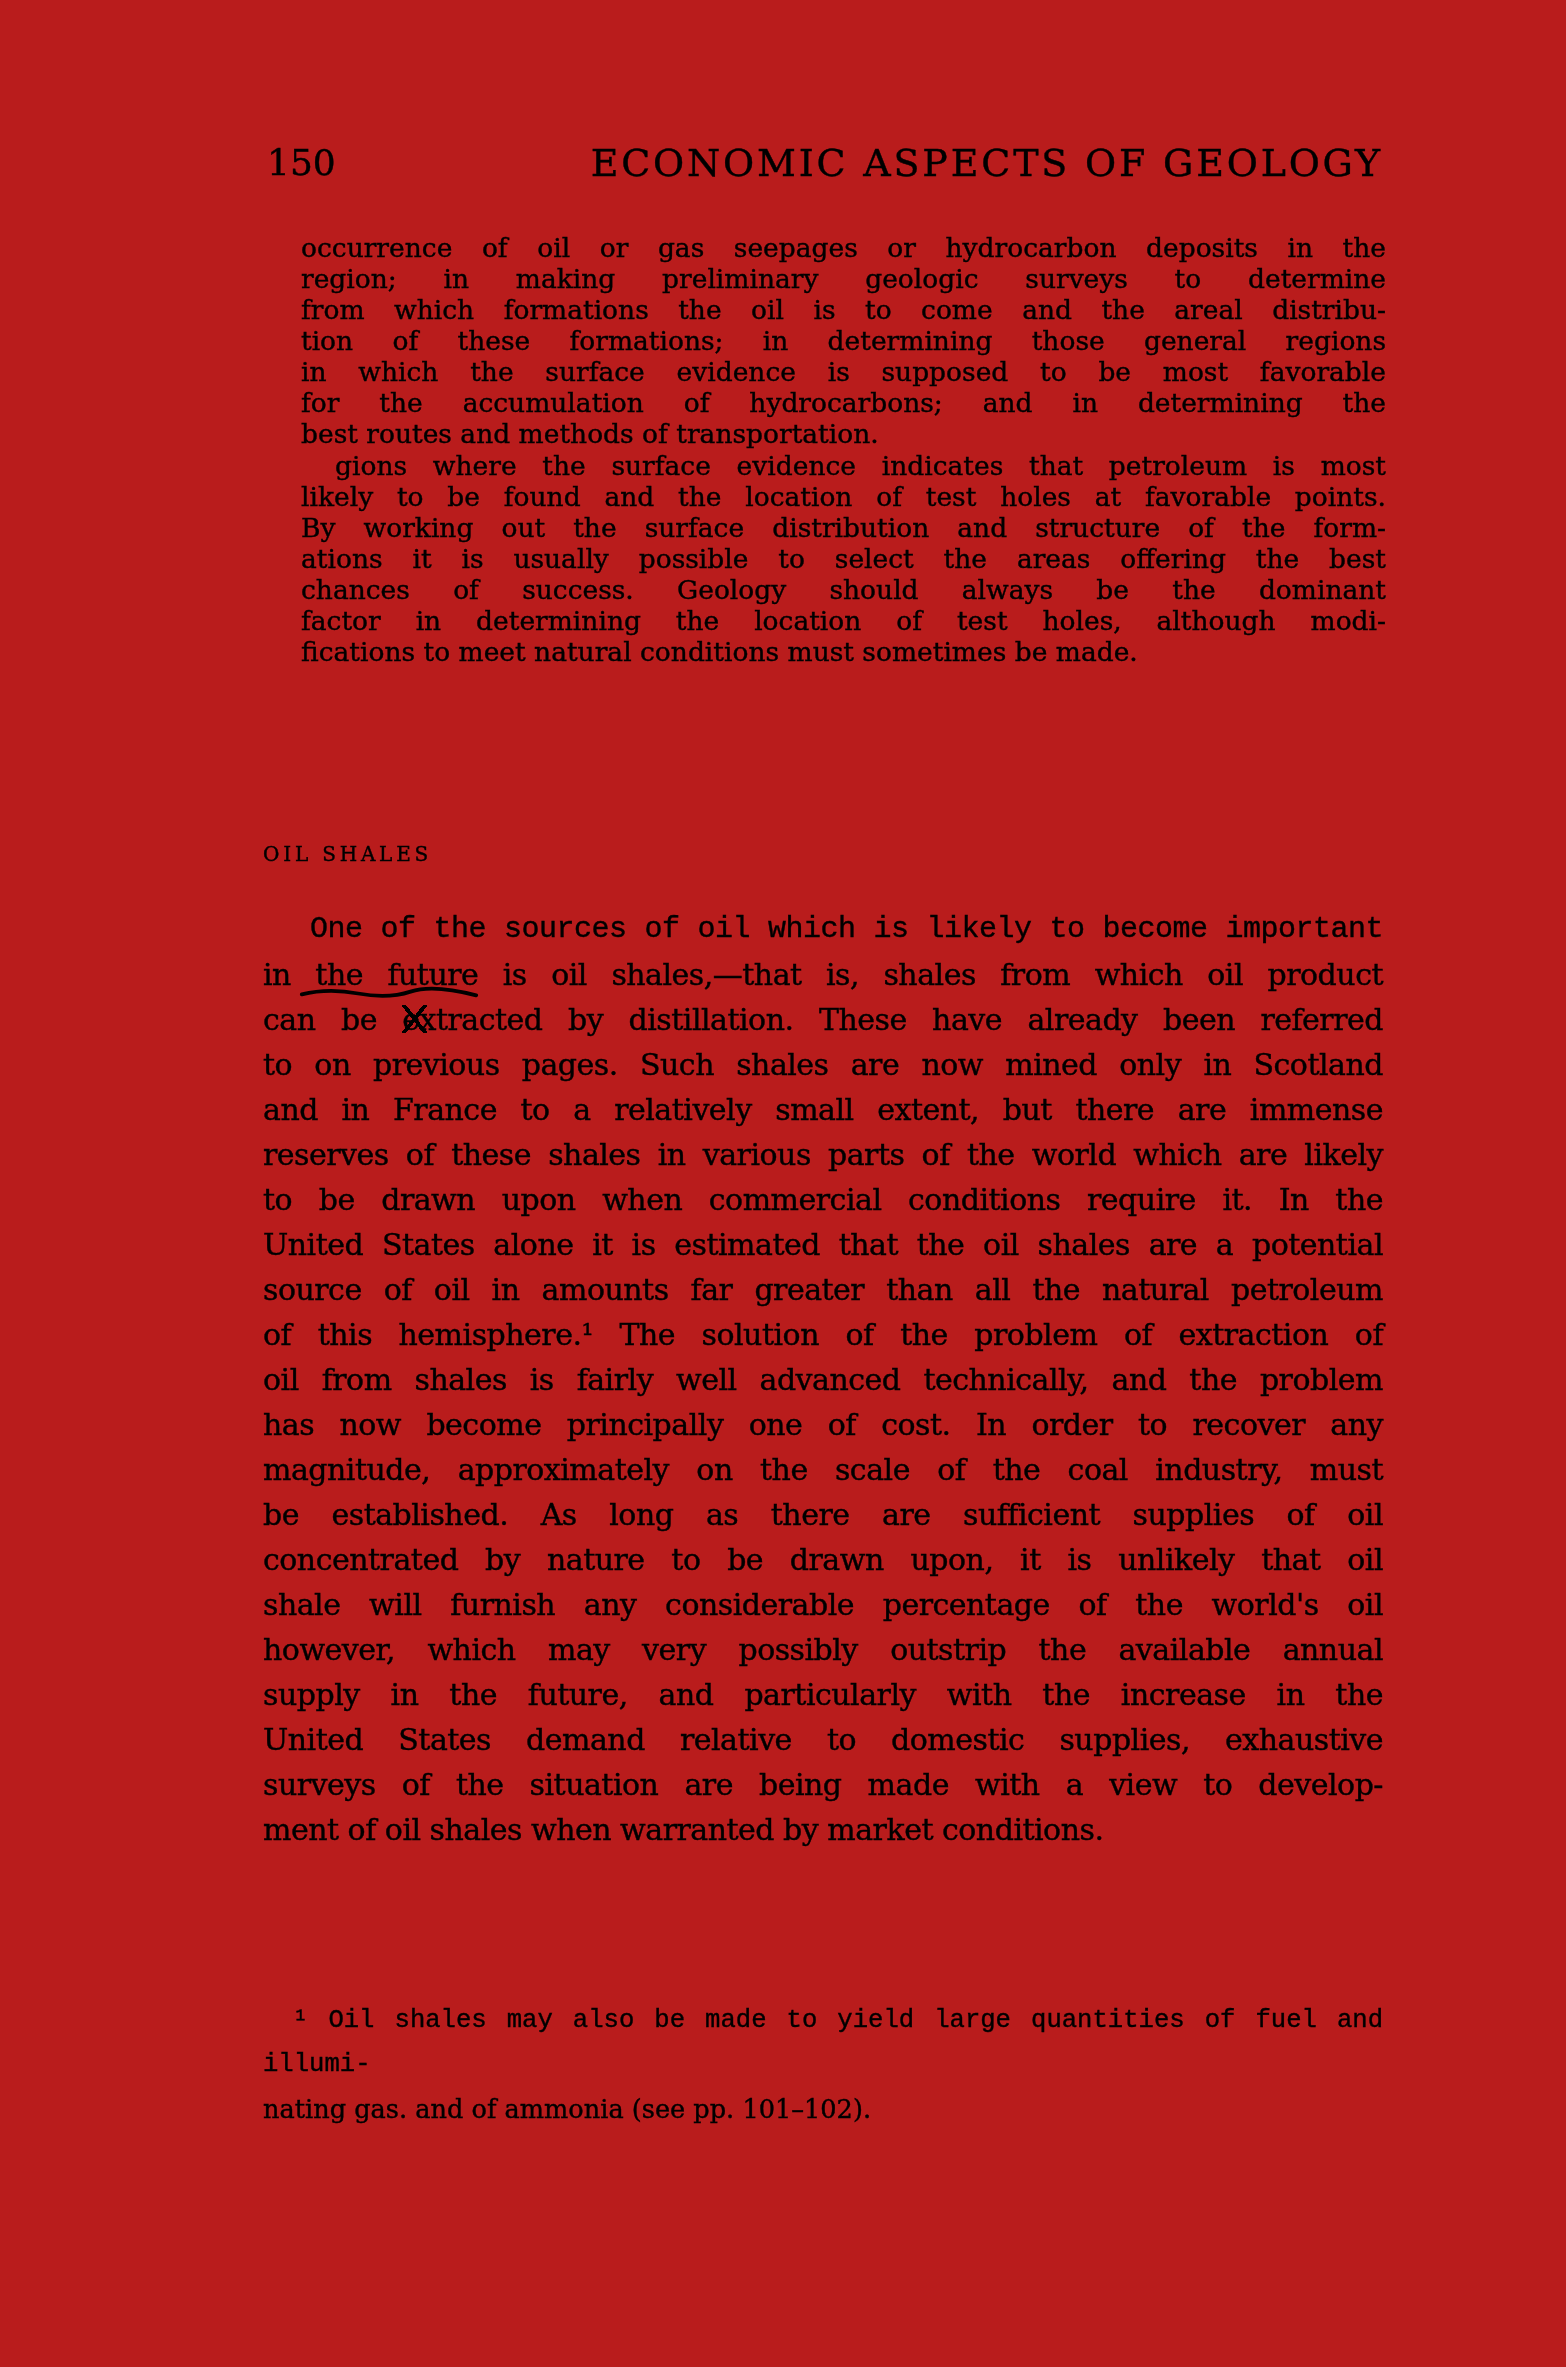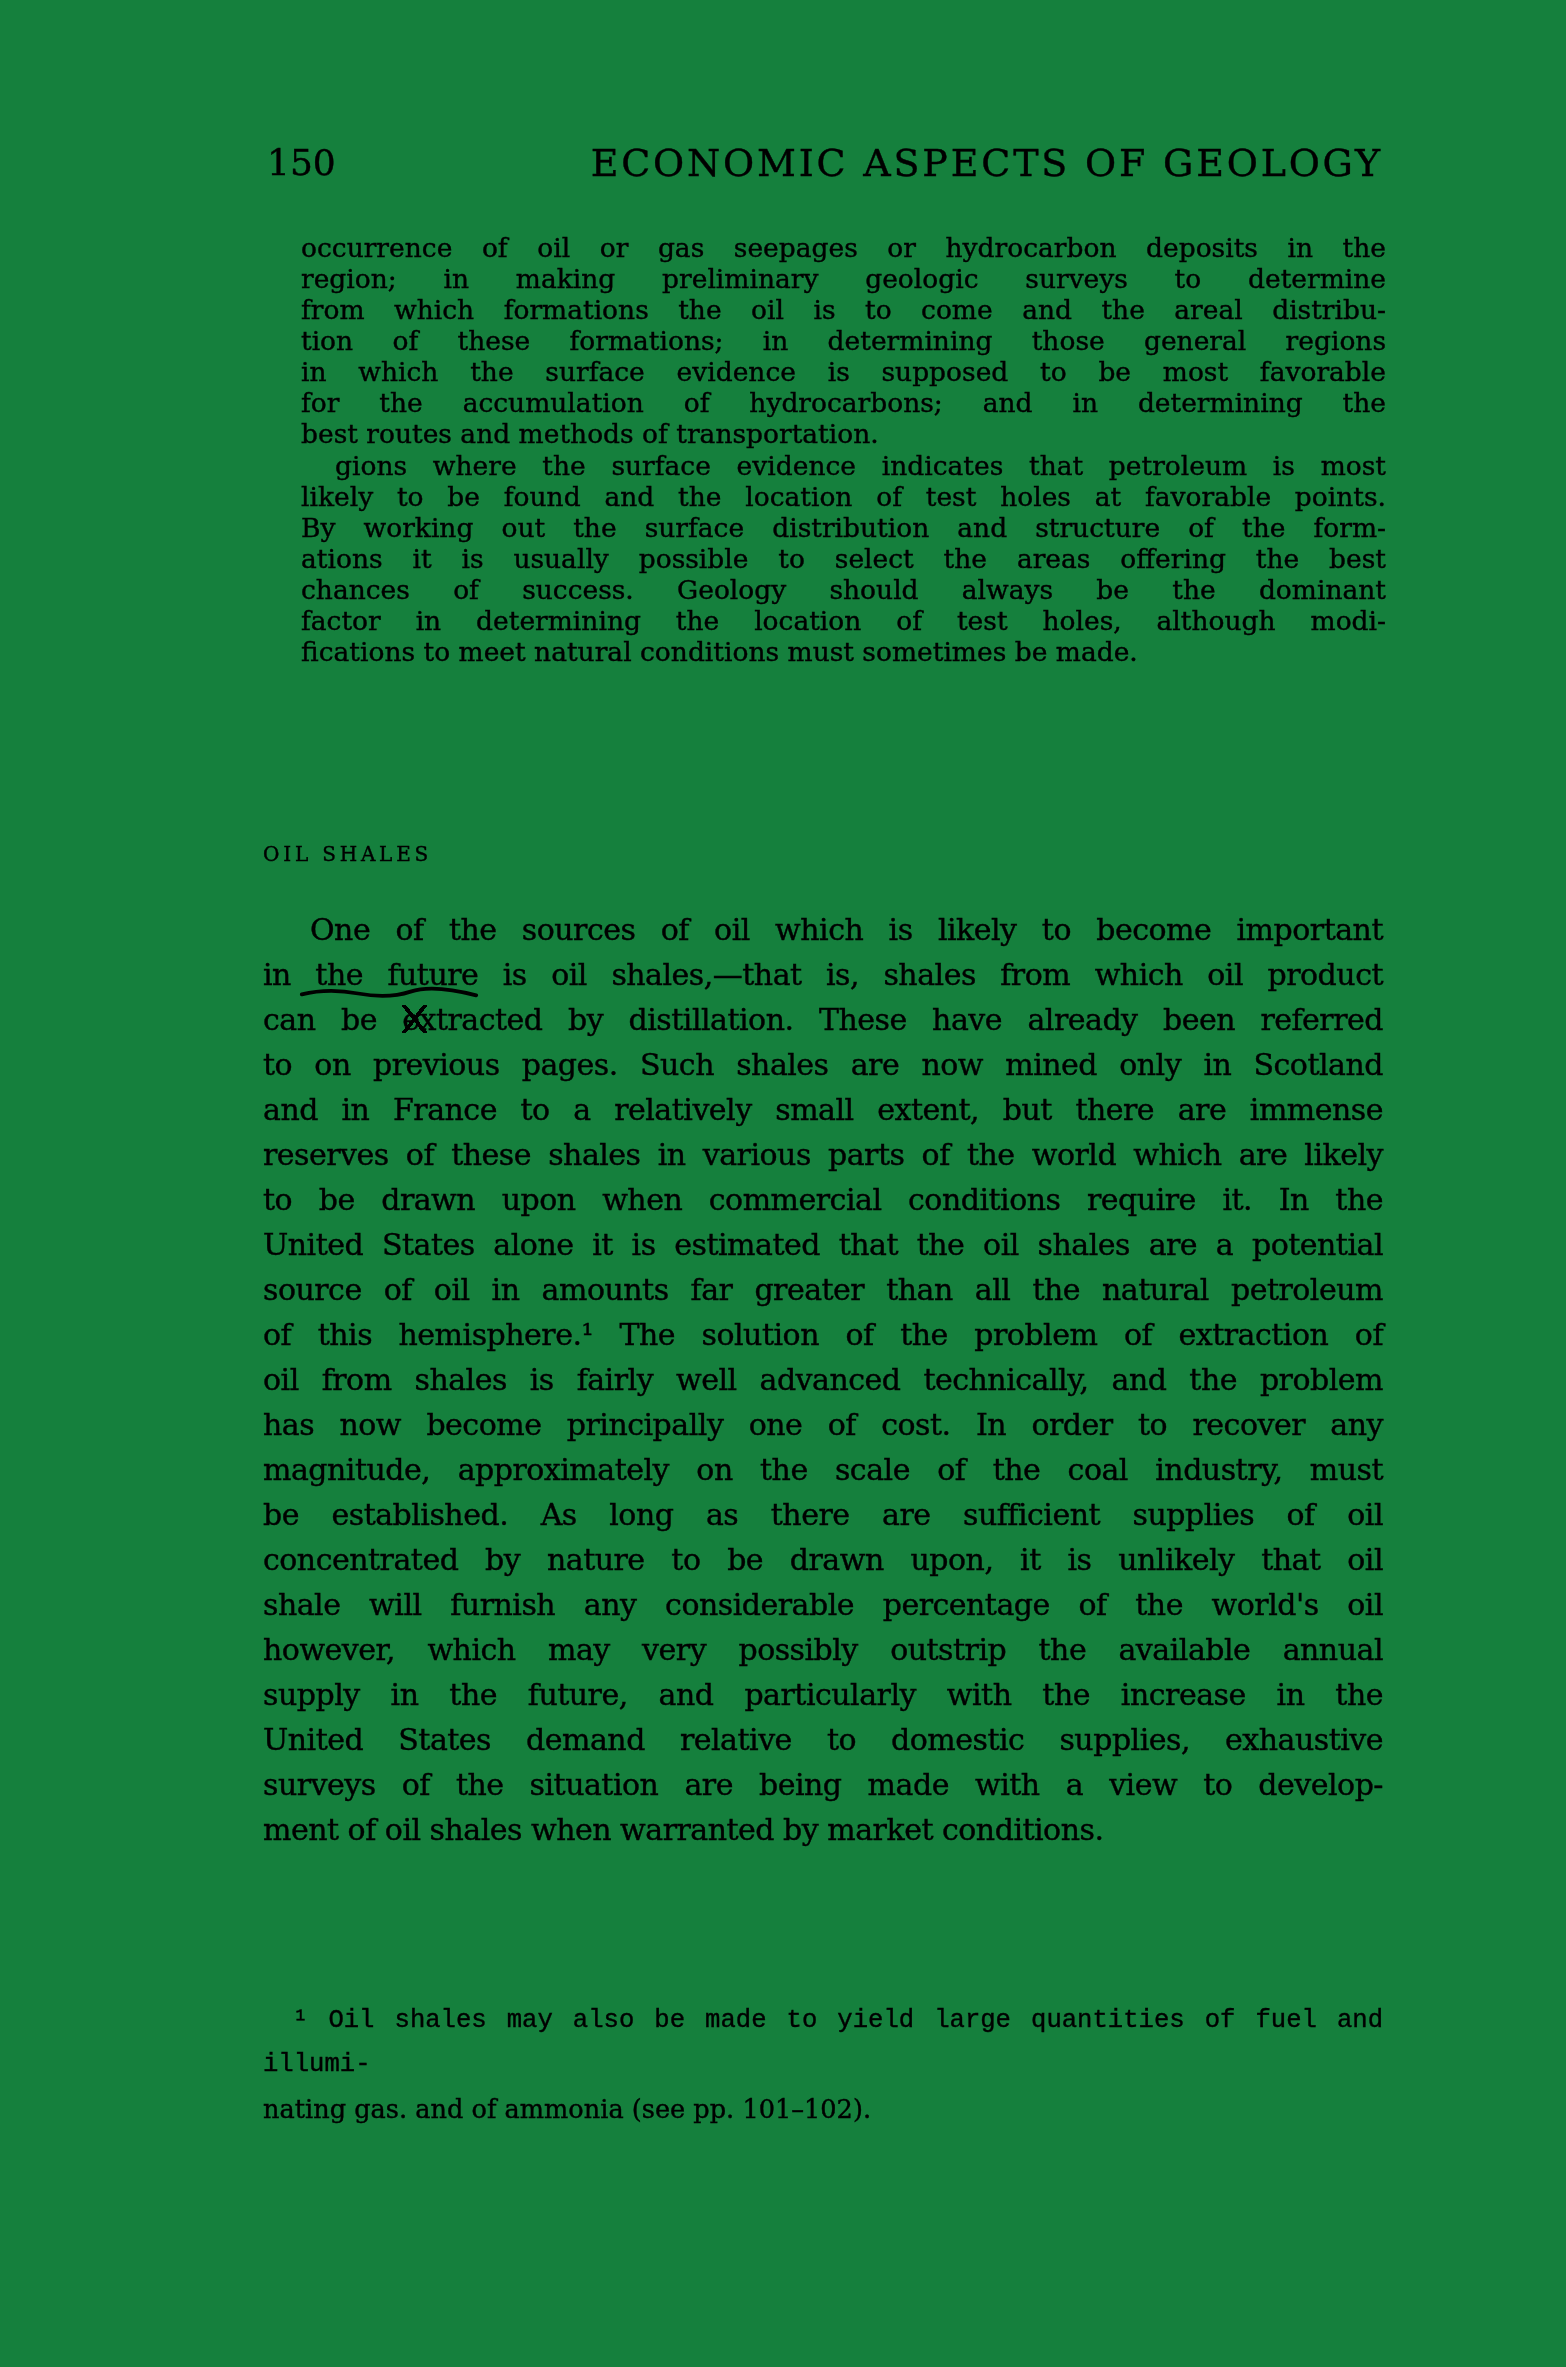--- a/index.html
+++ b/index.html
@@ -1,20 +1,20 @@
 <!DOCTYPE html>
 <html style="font-size:15px"><head>
 <meta charset="utf-8">
 <style>
   html,body { margin:0; padding:0; background:#e8e8e8; }
   .page {
     position:relative;
     width:1566px; height:2368px;
     margin:0 auto;
-    background:#15803d;
+    background:#b91c1c;
     font-family:"DejaVu Serif","Liberation Serif",serif;
     color:#000;
     -webkit-text-stroke:0.4px #000;
     overflow:hidden;
   }
   .header-num {
     position:absolute; left:267px; top:142px;
     font-size:36px; line-height:42px;
   }
   .header-title {
@@ -26,21 +26,21 @@
   .tline { text-align:justify; text-align-last:justify; }
   .tline.lastline { text-align-last:left; }
   .p1 { left:301px; top:232px;  width:1085px; font-size:26.5px; line-height:31px; }
   .p2 { left:301px; top:450px;  width:1085px; font-size:26.5px; line-height:31px; }
   .p2 .tline:first-child { text-indent:34px; }
   .section-heading {
     position:absolute; left:263px; top:842px; width:1120px;
     text-align:left; font-size:20px; letter-spacing:3.8px; white-space:nowrap;
   }
   .p3 { left:263px; top:907px; width:1120px; font-size:30px; line-height:45px; letter-spacing:-0.5px; }
-  .p3 .tline:first-child { text-indent:47px; }
+  .p3 .tline:first-child { text-indent:47px;font-family:Liberation Mono, monospace; }
   .footnote { left:263px; top:1999px; width:1120px; font-size:25.6px; line-height:44px; }
   .footnote .tline:first-child { text-indent:30px;font-family:Liberation Mono, monospace; }
   
   .underline-annotation {
     position:absolute; left:299px; top:986px; width:180px; height:15px;
   }
   
   .cross-mark-annotation {
     position:absolute; left:401px; top:1005px; width:26.5px; height:28px;
     background:

